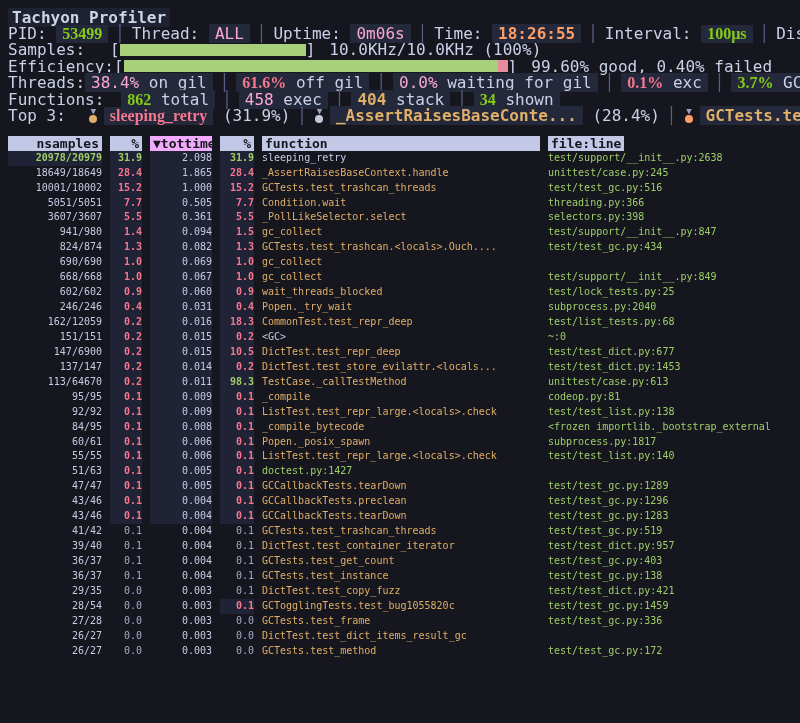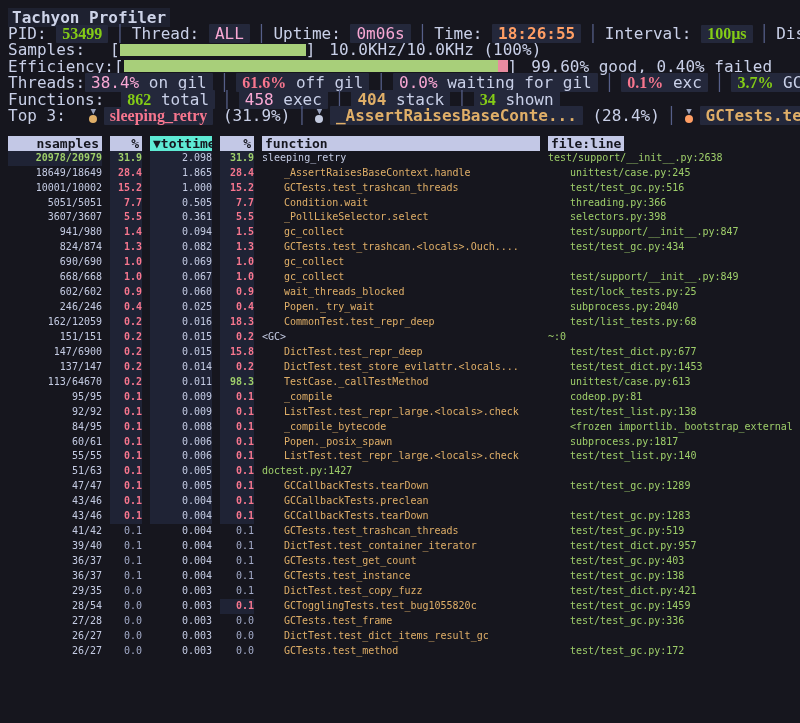--- a/index.html
+++ b/index.html
@@ -31,35 +31,35 @@
   .medal.bronze::after { background:#ff9e64; }
   .top3-items { display:inline-flex; align-items:center; margin-left:22px; }
   .top3-items .pct { color:#c9d0e8; }
   .sp8 { display:inline-block; width:8px; }
   .sp16 { display:inline-block; width:17px; }
   .sp14 { display:inline-block; width:14px; }
 
   .thead { display:flex; column-gap:8px; height:15px; line-height:15px; font-size:13px;
       margin-top:12px; white-space:pre; }
   .thead .cell { background:#c3c8e6; color:#15161e; font-weight:bold; padding:0 3px; }
-  .thead .sorted { background:#5eead4; }
+  .thead .sorted { background:#f0abfc; }
   .trow { display:flex; column-gap:8px; height:14.95px; line-height:14.95px; font-size:10px; white-space:pre; }
   .col-ns { width:94px; text-align:right; flex:none; }
   .col-p1 { width:32px; text-align:right; flex:none; }
   .col-tt { width:62px; text-align:right; flex:none; }
   .col-p2 { width:34px; text-align:right; flex:none; }
   .col-fn { width:278px; flex:none; overflow:hidden; }
   .col-fl { flex:1; overflow:hidden; min-width:0; }
   .thead .col-fl { flex:0 0 auto; width:auto; }
   .cchip { background:#1f2335; }
   .g { color:#9ece6a; font-weight:bold; }
   .r { color:#f7768e; font-weight:bold; }
   .d { color:#a3abc9; }
   .w { color:#c4cbe3; }
-  .y { color:#e0af68;margin-left:22px; }
+  .y { color:#e0af68; }
   .g2 { color:#9ece6a; }
   .footer { margin-top:26px; font-size:11px; line-height:17.5px; color:#aab2d4; white-space:pre; }
 </style>
 </head>
 <body>
 
 <div class="screen">
 
   <div class="line">
     <span class="title-chip">Tachyon Profiler</span>
@@ -93,34 +93,34 @@
       <div class="trow"><span class="col-ns cchip g">20978/20979</span><span class="col-p1 g cchip">31.9</span><span class="col-tt w cchip">2.098</span><span class="col-p2 g cchip">31.9</span><span class="col-fn w">sleeping_retry</span><span class="col-fl g2">test/support/__init__.py:2638</span></div>
       <div class="trow"><span class="col-ns w">18649/18649</span><span class="col-p1 r cchip">28.4</span><span class="col-tt w cchip">1.865</span><span class="col-p2 r cchip">28.4</span><span class="col-fn y">_AssertRaisesBaseContext.handle</span><span class="col-fl g2">unittest/case.py:245</span></div>
       <div class="trow"><span class="col-ns w">10001/10002</span><span class="col-p1 r cchip">15.2</span><span class="col-tt w cchip">1.000</span><span class="col-p2 r cchip">15.2</span><span class="col-fn y">GCTests.test_trashcan_threads</span><span class="col-fl g2">test/test_gc.py:516</span></div>
       <div class="trow"><span class="col-ns w">5051/5051</span><span class="col-p1 r cchip">7.7</span><span class="col-tt w cchip">0.505</span><span class="col-p2 r cchip">7.7</span><span class="col-fn y">Condition.wait</span><span class="col-fl g2">threading.py:366</span></div>
       <div class="trow"><span class="col-ns w">3607/3607</span><span class="col-p1 r cchip">5.5</span><span class="col-tt w cchip">0.361</span><span class="col-p2 r cchip">5.5</span><span class="col-fn y">_PollLikeSelector.select</span><span class="col-fl g2">selectors.py:398</span></div>
       <div class="trow"><span class="col-ns w">941/980</span><span class="col-p1 r cchip">1.4</span><span class="col-tt w cchip">0.094</span><span class="col-p2 r cchip">1.5</span><span class="col-fn y">gc_collect</span><span class="col-fl g2">test/support/__init__.py:847</span></div>
       <div class="trow"><span class="col-ns w">824/874</span><span class="col-p1 r cchip">1.3</span><span class="col-tt w cchip">0.082</span><span class="col-p2 r cchip">1.3</span><span class="col-fn y">GCTests.test_trashcan.&lt;locals&gt;.Ouch....</span><span class="col-fl g2">test/test_gc.py:434</span></div>
       <div class="trow"><span class="col-ns w">690/690</span><span class="col-p1 r cchip">1.0</span><span class="col-tt w cchip">0.069</span><span class="col-p2 r cchip">1.0</span><span class="col-fn y">gc_collect</span></div>
       <div class="trow"><span class="col-ns w">668/668</span><span class="col-p1 r cchip">1.0</span><span class="col-tt w cchip">0.067</span><span class="col-p2 r cchip">1.0</span><span class="col-fn y">gc_collect</span><span class="col-fl g2">test/support/__init__.py:849</span></div>
       <div class="trow"><span class="col-ns w">602/602</span><span class="col-p1 r cchip">0.9</span><span class="col-tt w cchip">0.060</span><span class="col-p2 r cchip">0.9</span><span class="col-fn y">wait_threads_blocked</span><span class="col-fl g2">test/lock_tests.py:25</span></div>
-      <div class="trow"><span class="col-ns w">246/246</span><span class="col-p1 r cchip">0.4</span><span class="col-tt w cchip">0.025</span><span class="col-p2 r cchip">0.4</span><span class="col-fn y">Popen._try_wait</span><span class="col-fl g2">subprocess.py:2040</span></div>
+      <div class="trow"><span class="col-ns w">246/246</span><span class="col-p1 r cchip">0.4</span><span class="col-tt w cchip">0.031</span><span class="col-p2 r cchip">0.4</span><span class="col-fn y">Popen._try_wait</span><span class="col-fl g2">subprocess.py:2040</span></div>
       <div class="trow"><span class="col-ns w">162/12059</span><span class="col-p1 r cchip">0.2</span><span class="col-tt w cchip">0.016</span><span class="col-p2 r cchip">18.3</span><span class="col-fn y">CommonTest.test_repr_deep</span><span class="col-fl g2">test/list_tests.py:68</span></div>
       <div class="trow"><span class="col-ns w">151/151</span><span class="col-p1 r cchip">0.2</span><span class="col-tt w cchip">0.015</span><span class="col-p2 r cchip">0.2</span><span class="col-fn w">&lt;GC&gt;</span><span class="col-fl g2">~:0</span></div>
-      <div class="trow"><span class="col-ns w">147/6900</span><span class="col-p1 r cchip">0.2</span><span class="col-tt w cchip">0.015</span><span class="col-p2 r cchip">15.8</span><span class="col-fn y">DictTest.test_repr_deep</span><span class="col-fl g2">test/test_dict.py:677</span></div>
+      <div class="trow"><span class="col-ns w">147/6900</span><span class="col-p1 r cchip">0.2</span><span class="col-tt w cchip">0.015</span><span class="col-p2 r cchip">10.5</span><span class="col-fn y">DictTest.test_repr_deep</span><span class="col-fl g2">test/test_dict.py:677</span></div>
       <div class="trow"><span class="col-ns w">137/147</span><span class="col-p1 r cchip">0.2</span><span class="col-tt w cchip">0.014</span><span class="col-p2 r cchip">0.2</span><span class="col-fn y">DictTest.test_store_evilattr.&lt;locals...</span><span class="col-fl g2">test/test_dict.py:1453</span></div>
       <div class="trow"><span class="col-ns w">113/64670</span><span class="col-p1 r cchip">0.2</span><span class="col-tt w cchip">0.011</span><span class="col-p2 g cchip">98.3</span><span class="col-fn y">TestCase._callTestMethod</span><span class="col-fl g2">unittest/case.py:613</span></div>
       <div class="trow"><span class="col-ns w">95/95</span><span class="col-p1 r cchip">0.1</span><span class="col-tt w cchip">0.009</span><span class="col-p2 r cchip">0.1</span><span class="col-fn y">_compile</span><span class="col-fl g2">codeop.py:81</span></div>
       <div class="trow"><span class="col-ns w">92/92</span><span class="col-p1 r cchip">0.1</span><span class="col-tt w cchip">0.009</span><span class="col-p2 r cchip">0.1</span><span class="col-fn y">ListTest.test_repr_large.&lt;locals&gt;.check</span><span class="col-fl g2">test/test_list.py:138</span></div>
       <div class="trow"><span class="col-ns w">84/95</span><span class="col-p1 r cchip">0.1</span><span class="col-tt w cchip">0.008</span><span class="col-p2 r cchip">0.1</span><span class="col-fn y">_compile_bytecode</span><span class="col-fl g2">&lt;frozen importlib._bootstrap_external</span></div>
       <div class="trow"><span class="col-ns w">60/61</span><span class="col-p1 r cchip">0.1</span><span class="col-tt w cchip">0.006</span><span class="col-p2 r cchip">0.1</span><span class="col-fn y">Popen._posix_spawn</span><span class="col-fl g2">subprocess.py:1817</span></div>
       <div class="trow"><span class="col-ns w">55/55</span><span class="col-p1 r cchip">0.1</span><span class="col-tt w cchip">0.006</span><span class="col-p2 r cchip">0.1</span><span class="col-fn y">ListTest.test_repr_large.&lt;locals&gt;.check</span><span class="col-fl g2">test/test_list.py:140</span></div>
       <div class="trow"><span class="col-ns w">51/63</span><span class="col-p1 r cchip">0.1</span><span class="col-tt w cchip">0.005</span><span class="col-p2 r cchip">0.1</span><span class="col-fl g2">doctest.py:1427</span></div>
       <div class="trow"><span class="col-ns w">47/47</span><span class="col-p1 r cchip">0.1</span><span class="col-tt w cchip">0.005</span><span class="col-p2 r cchip">0.1</span><span class="col-fn y">GCCallbackTests.tearDown</span><span class="col-fl g2">test/test_gc.py:1289</span></div>
-      <div class="trow"><span class="col-ns w">43/46</span><span class="col-p1 r cchip">0.1</span><span class="col-tt w cchip">0.004</span><span class="col-p2 r cchip">0.1</span><span class="col-fn y">GCCallbackTests.preclean</span></div>
+      <div class="trow"><span class="col-ns w">43/46</span><span class="col-p1 r cchip">0.1</span><span class="col-tt w cchip">0.004</span><span class="col-p2 r cchip">0.1</span><span class="col-fn y">GCCallbackTests.preclean</span><span class="col-fl g2">test/test_gc.py:1296</span></div>
       <div class="trow"><span class="col-ns w">43/46</span><span class="col-p1 r cchip">0.1</span><span class="col-tt w cchip">0.004</span><span class="col-p2 r cchip">0.1</span><span class="col-fn y">GCCallbackTests.tearDown</span><span class="col-fl g2">test/test_gc.py:1283</span></div>
       <div class="trow"><span class="col-ns w">41/42</span><span class="col-p1 d">0.1</span><span class="col-tt w">0.004</span><span class="col-p2 d">0.1</span><span class="col-fn y">GCTests.test_trashcan_threads</span><span class="col-fl g2">test/test_gc.py:519</span></div>
       <div class="trow"><span class="col-ns w">39/40</span><span class="col-p1 d">0.1</span><span class="col-tt w">0.004</span><span class="col-p2 d">0.1</span><span class="col-fn y">DictTest.test_container_iterator</span><span class="col-fl g2">test/test_dict.py:957</span></div>
       <div class="trow"><span class="col-ns w">36/37</span><span class="col-p1 d">0.1</span><span class="col-tt w">0.004</span><span class="col-p2 d">0.1</span><span class="col-fn y">GCTests.test_get_count</span><span class="col-fl g2">test/test_gc.py:403</span></div>
       <div class="trow"><span class="col-ns w">36/37</span><span class="col-p1 d">0.1</span><span class="col-tt w">0.004</span><span class="col-p2 d">0.1</span><span class="col-fn y">GCTests.test_instance</span><span class="col-fl g2">test/test_gc.py:138</span></div>
       <div class="trow"><span class="col-ns w">29/35</span><span class="col-p1 d">0.0</span><span class="col-tt w">0.003</span><span class="col-p2 d">0.1</span><span class="col-fn y">DictTest.test_copy_fuzz</span><span class="col-fl g2">test/test_dict.py:421</span></div>
       <div class="trow"><span class="col-ns w">28/54</span><span class="col-p1 d">0.0</span><span class="col-tt w">0.003</span><span class="col-p2 r cchip">0.1</span><span class="col-fn y">GCTogglingTests.test_bug1055820c</span><span class="col-fl g2">test/test_gc.py:1459</span></div>
       <div class="trow"><span class="col-ns w">27/28</span><span class="col-p1 d">0.0</span><span class="col-tt w">0.003</span><span class="col-p2 d">0.0</span><span class="col-fn y">GCTests.test_frame</span><span class="col-fl g2">test/test_gc.py:336</span></div>
       <div class="trow"><span class="col-ns w">26/27</span><span class="col-p1 d">0.0</span><span class="col-tt w">0.003</span><span class="col-p2 d">0.0</span><span class="col-fn y">DictTest.test_dict_items_result_gc</span></div>
       <div class="trow"><span class="col-ns w">26/27</span><span class="col-p1 d">0.0</span><span class="col-tt w">0.003</span><span class="col-p2 d">0.0</span><span class="col-fn y">GCTests.test_method</span><span class="col-fl g2">test/test_gc.py:172</span></div>

